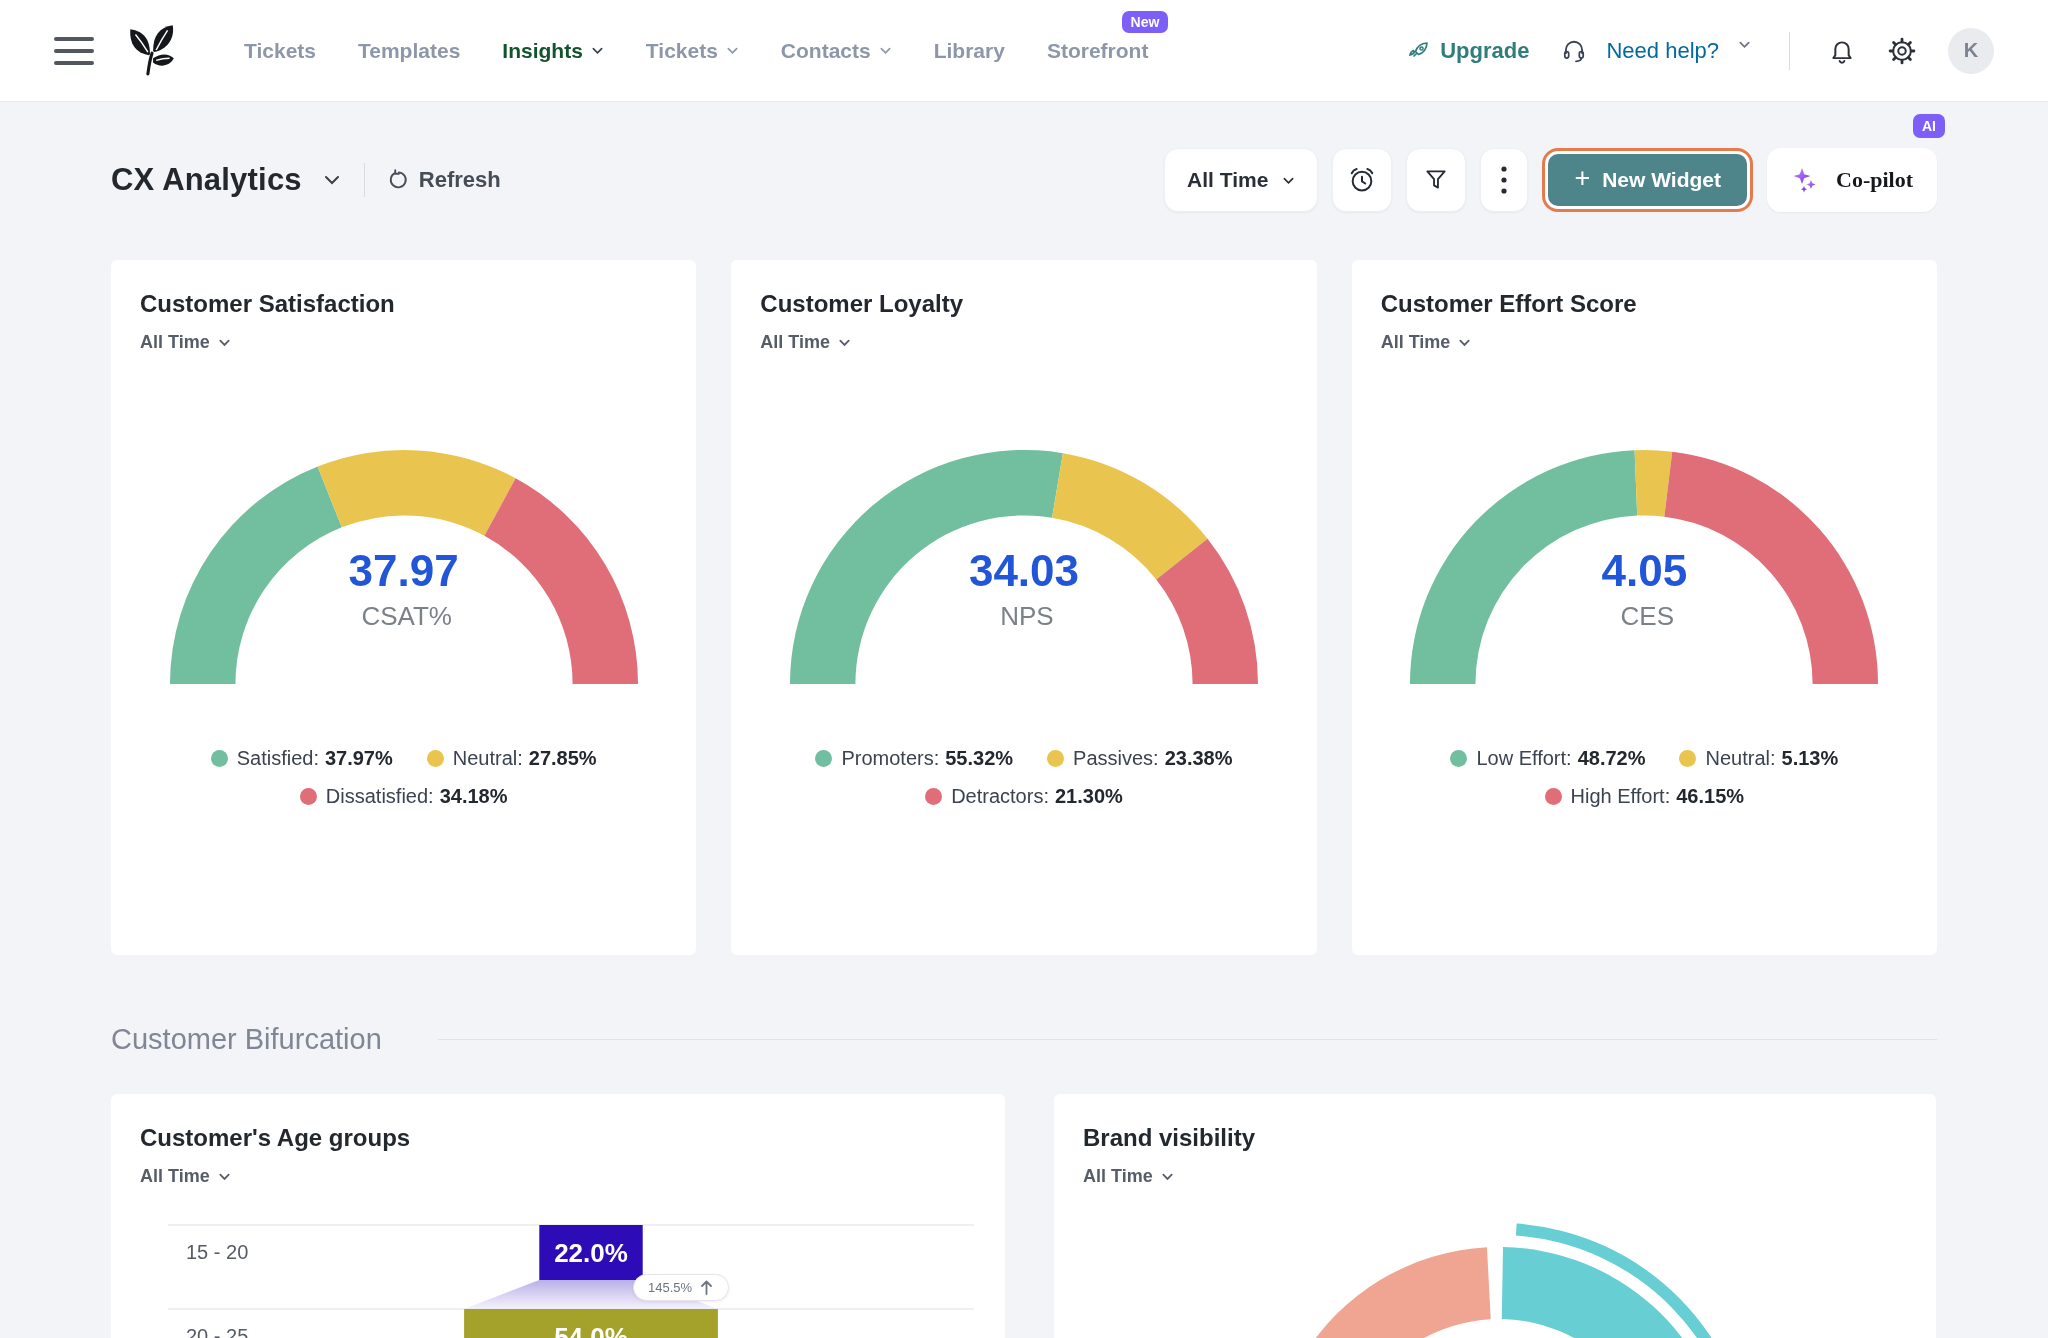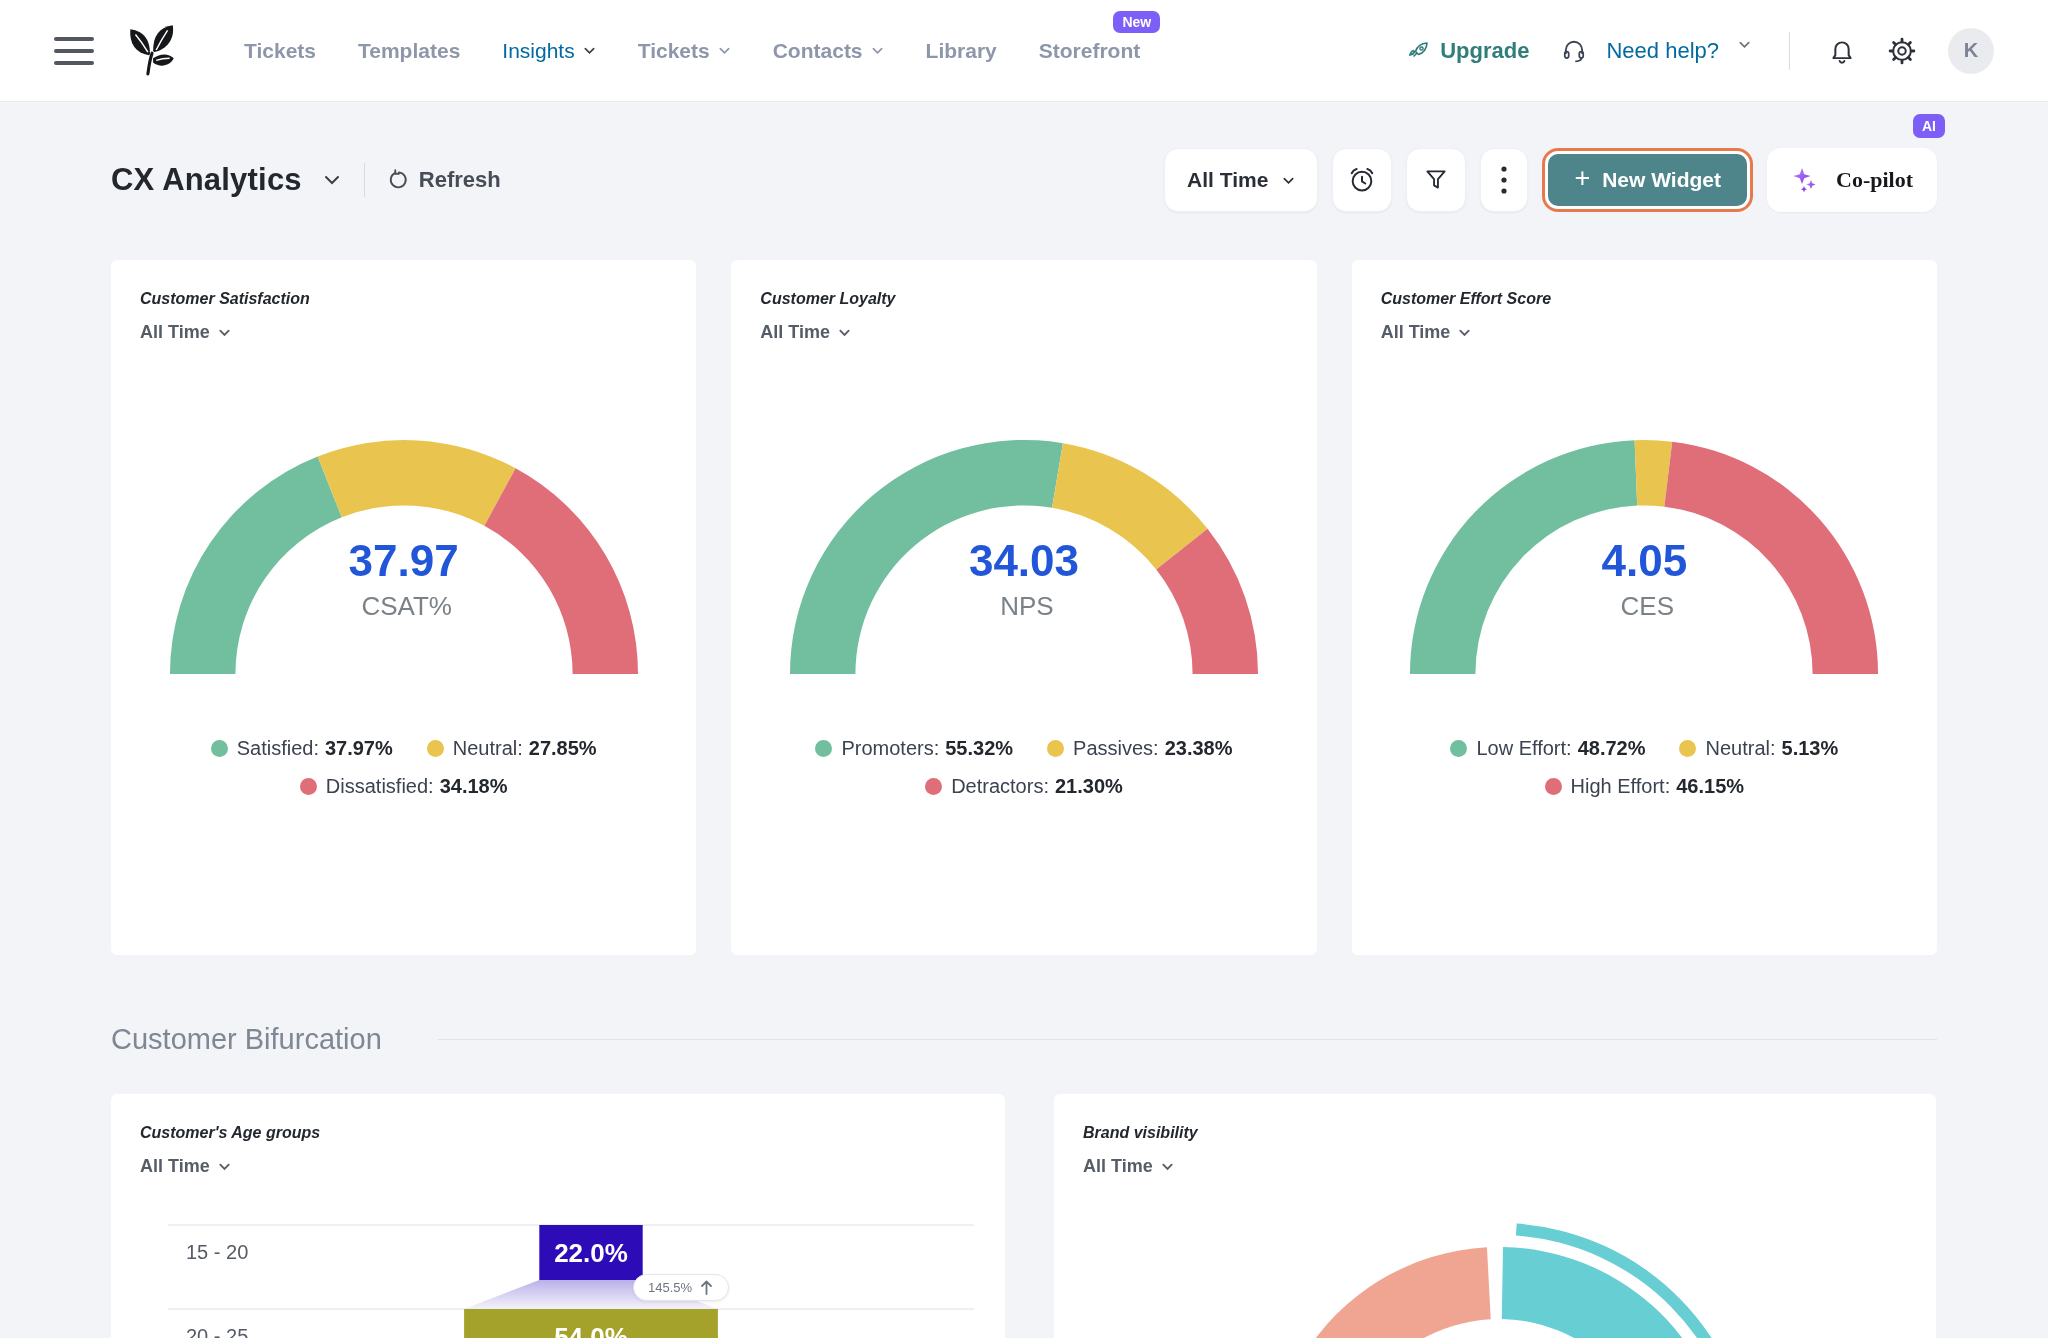--- a/index.html
+++ b/index.html
@@ -8,21 +8,21 @@
 
   
   .topnav { height:102px; background:#fff; border-bottom:1px solid #e9eaee;
             display:flex; align-items:center; padding:0 54px; }
   .hamburger { display:flex; flex-direction:column; gap:8px; cursor:pointer; }
   .hamburger span { width:40px; height:4px; background:#53575f; border-radius:2px; }
   .logo { margin-left:28px; }
   .menu { display:flex; align-items:center; gap:42px; margin-left:64px; }
   .menu-item { font-size:21px; font-weight:600; color:#8d97a9; display:flex; align-items:center; gap:8px;
                cursor:pointer; white-space:nowrap; position:relative; }
-  .menu-item.active { color:#0369a1; font-weight:400;justify-content:center; }
+  .menu-item.active { color:#14532d; font-weight:700;justify-content:center; }
   .chev { width:13px; height:13px; display:inline-block; }
   .badge-new { position:absolute; top:-28px; right:-20px; background:#7d5ef7; color:#fff;
                font-size:14px; font-weight:700; padding:3px 9px; border-radius:7px; }
   .nav-right { margin-left:auto; display:flex; align-items:center; gap:32px; }
   .upgrade { display:flex; align-items:center; gap:9px; color:#2f7e7a; font-size:22px; font-weight:600; cursor:pointer; }
   .needhelp { display:flex; align-items:flex-start; gap:19px; color:#0369a1; font-size:22px; cursor:pointer; }
   .nav-divider { width:1px; height:38px; background:#d8dbe1; margin:0 6px; }
   .icon-btn { background:none; border:none; cursor:pointer; display:flex; align-items:center; }
   .avatar { width:46px; height:46px; border-radius:50%; background:#e9ebef; color:#7c8494;
             font-size:20px; font-weight:700; display:flex; align-items:center; justify-content:center; cursor:pointer; }
@@ -52,21 +52,21 @@
                  box-shadow:0 1px 2px rgba(16,24,40,.05); display:flex; align-items:center; gap:17px;
                  padding:0 24px; font-size:22px; font-weight:700; color:#16181d; font-family:Liberation Serif, serif; cursor:pointer; }
   .ai-badge { position:absolute; top:-34px; right:-8px; background:#7d5ef7; color:#fff; font-size:14px;
               font-weight:700; padding:4px 9px; border-radius:7px; }
 
   
   .gauge-grid { margin-top:48px; display:grid; grid-template-columns:repeat(3,1fr); gap:35px; }
   .card { background:#fff; border-radius:6px; }
   .gauge-card { height:695px; }
   .card-head { padding:30px 24px 0 29px; }
-  .card-title { font-size:16px; font-weight:700; color:#23272e;font-style:italic; }
+  .card-title { font-size:24px; font-weight:700; color:#23272e; }
   .time-filter { margin-top:14px; display:flex; align-items:center; gap:8px; font-size:18px;
                  font-weight:600; color:#565d68; cursor:pointer; width:max-content; }
   .gauge-box { position:relative; width:476px; margin:88px auto 0; }
   .gauge-box svg { display:block; }
   .gauge-value { position:absolute; left:0; right:0; top:105px; text-align:center;
                  font-size:44px; font-weight:700; color:#2256d9; }
   .gauge-label { position:absolute; left:6px; right:0; top:160px; text-align:center;
                  font-size:26px; color:#7a8187; }
   .legend { margin-top:58px; display:flex; flex-wrap:wrap; justify-content:center;
             column-gap:34px; row-gap:15px; padding:0 18px; }

